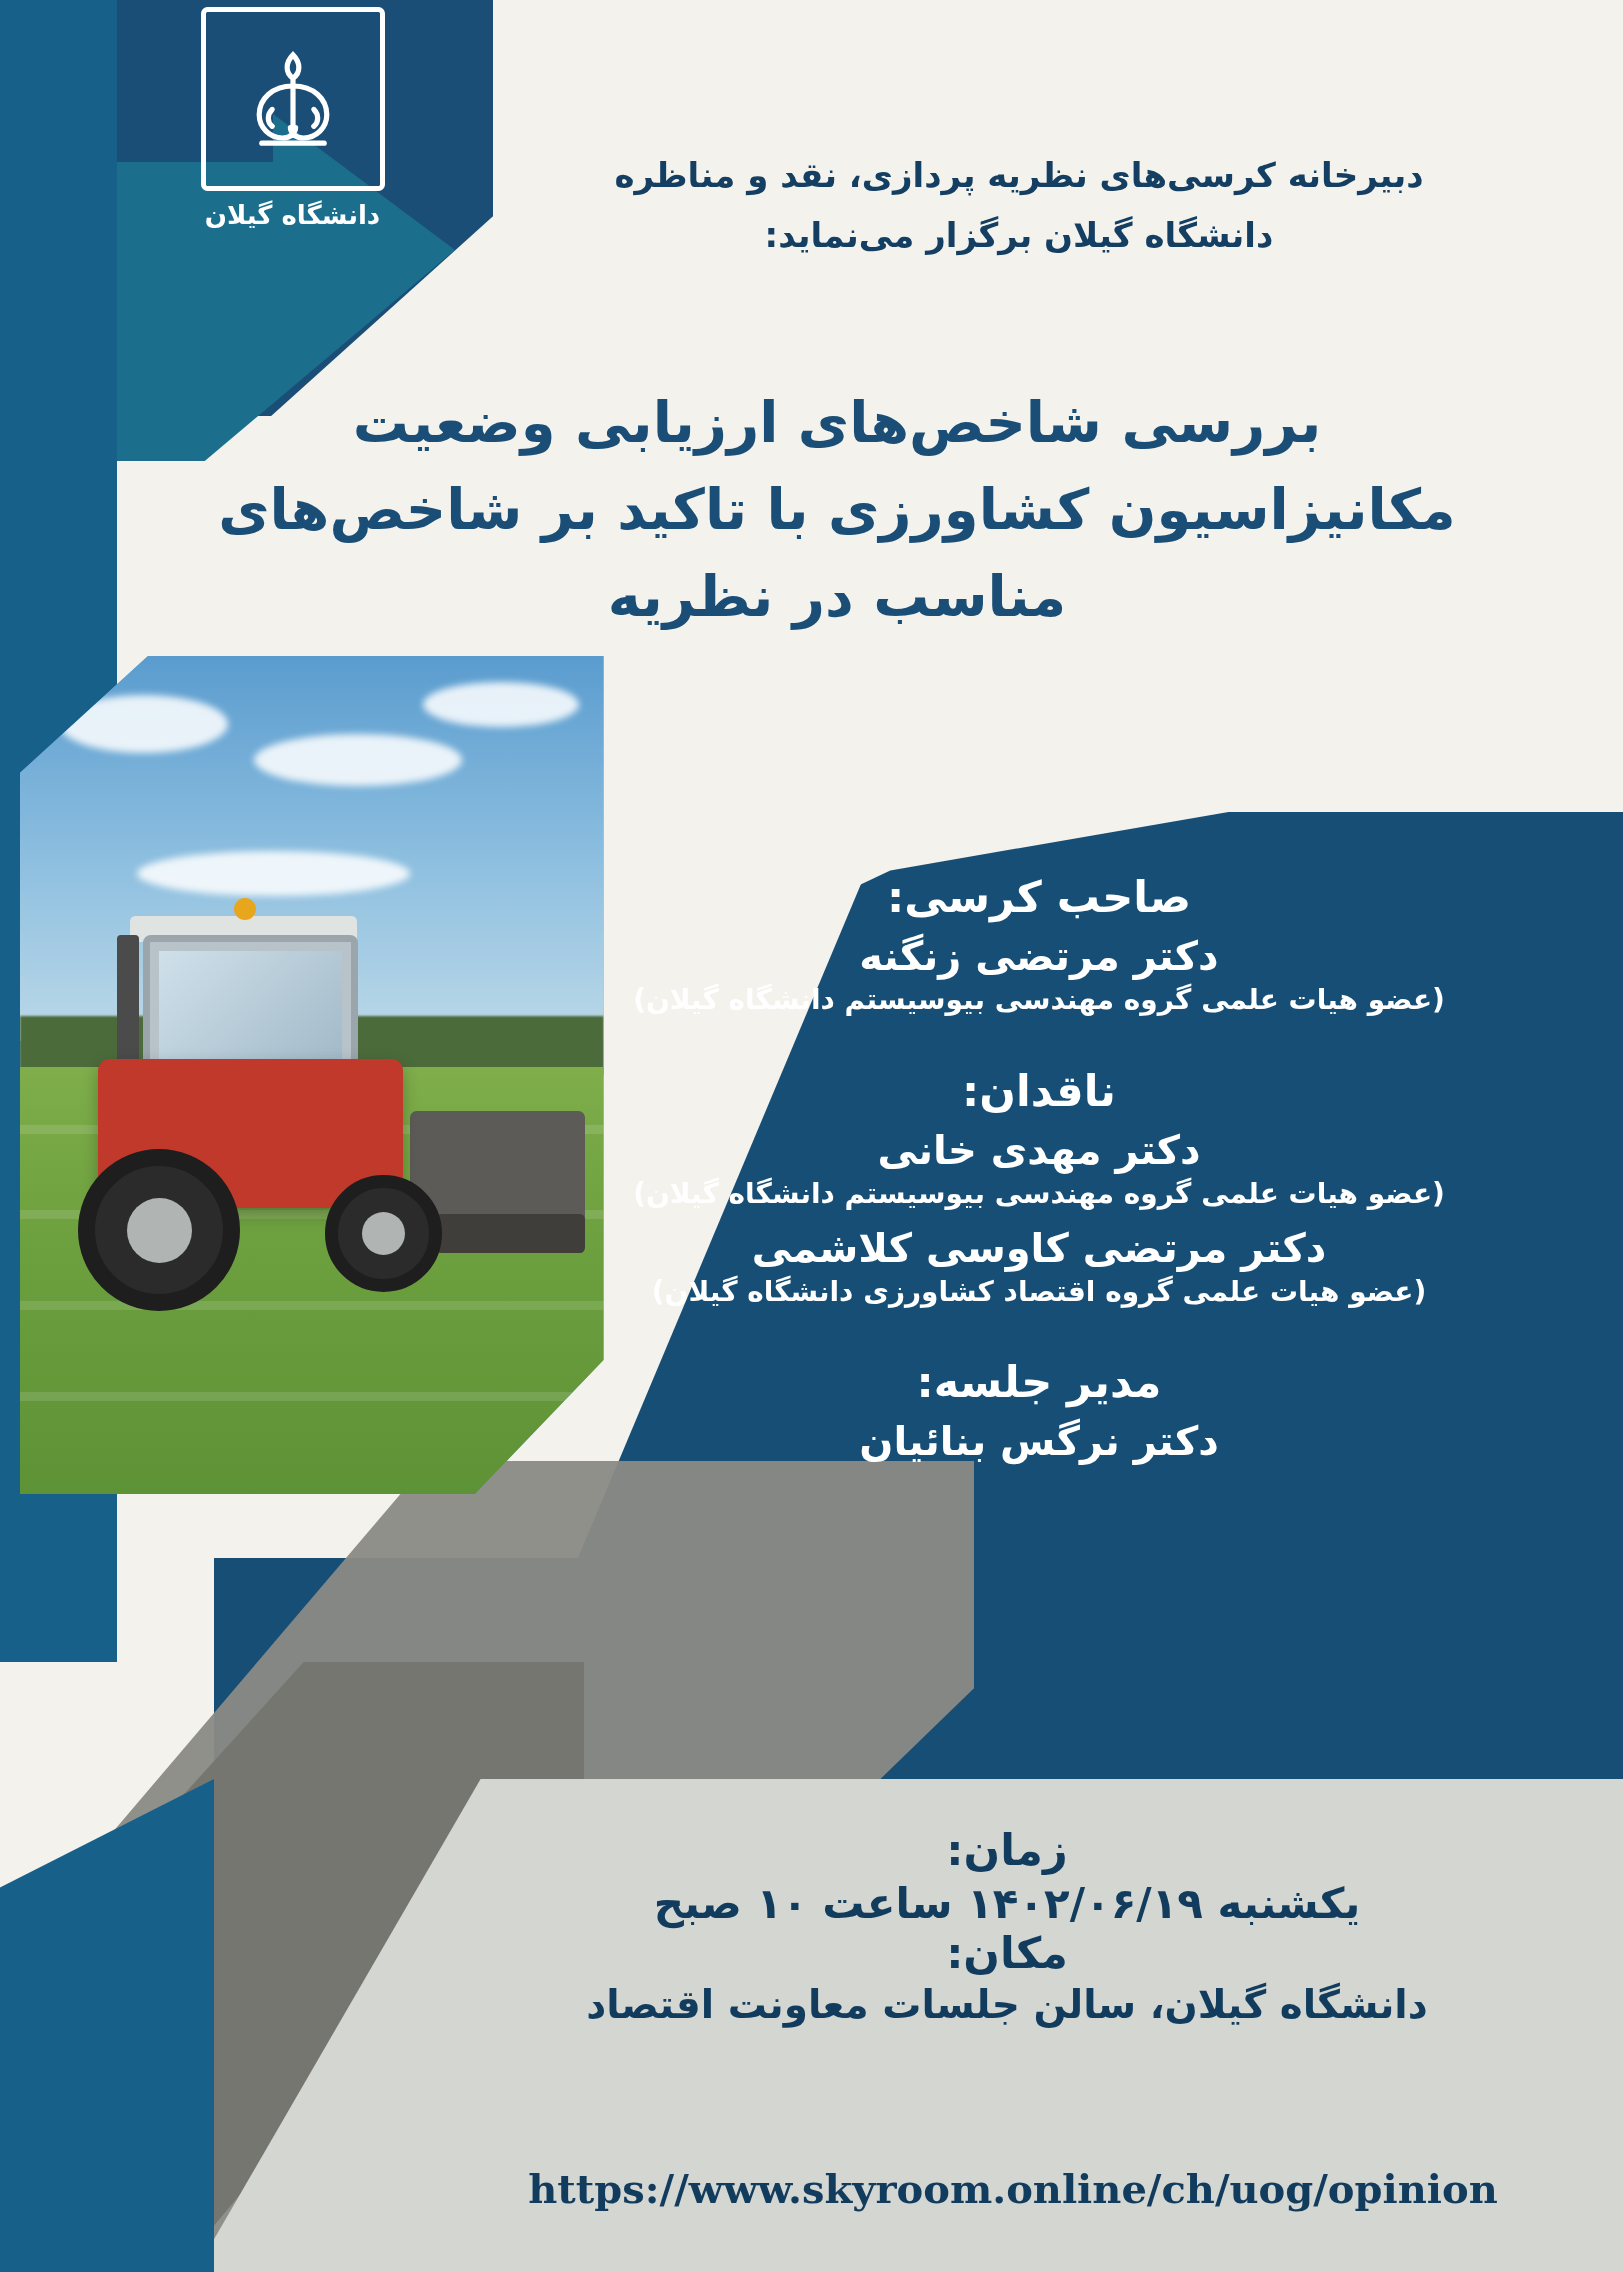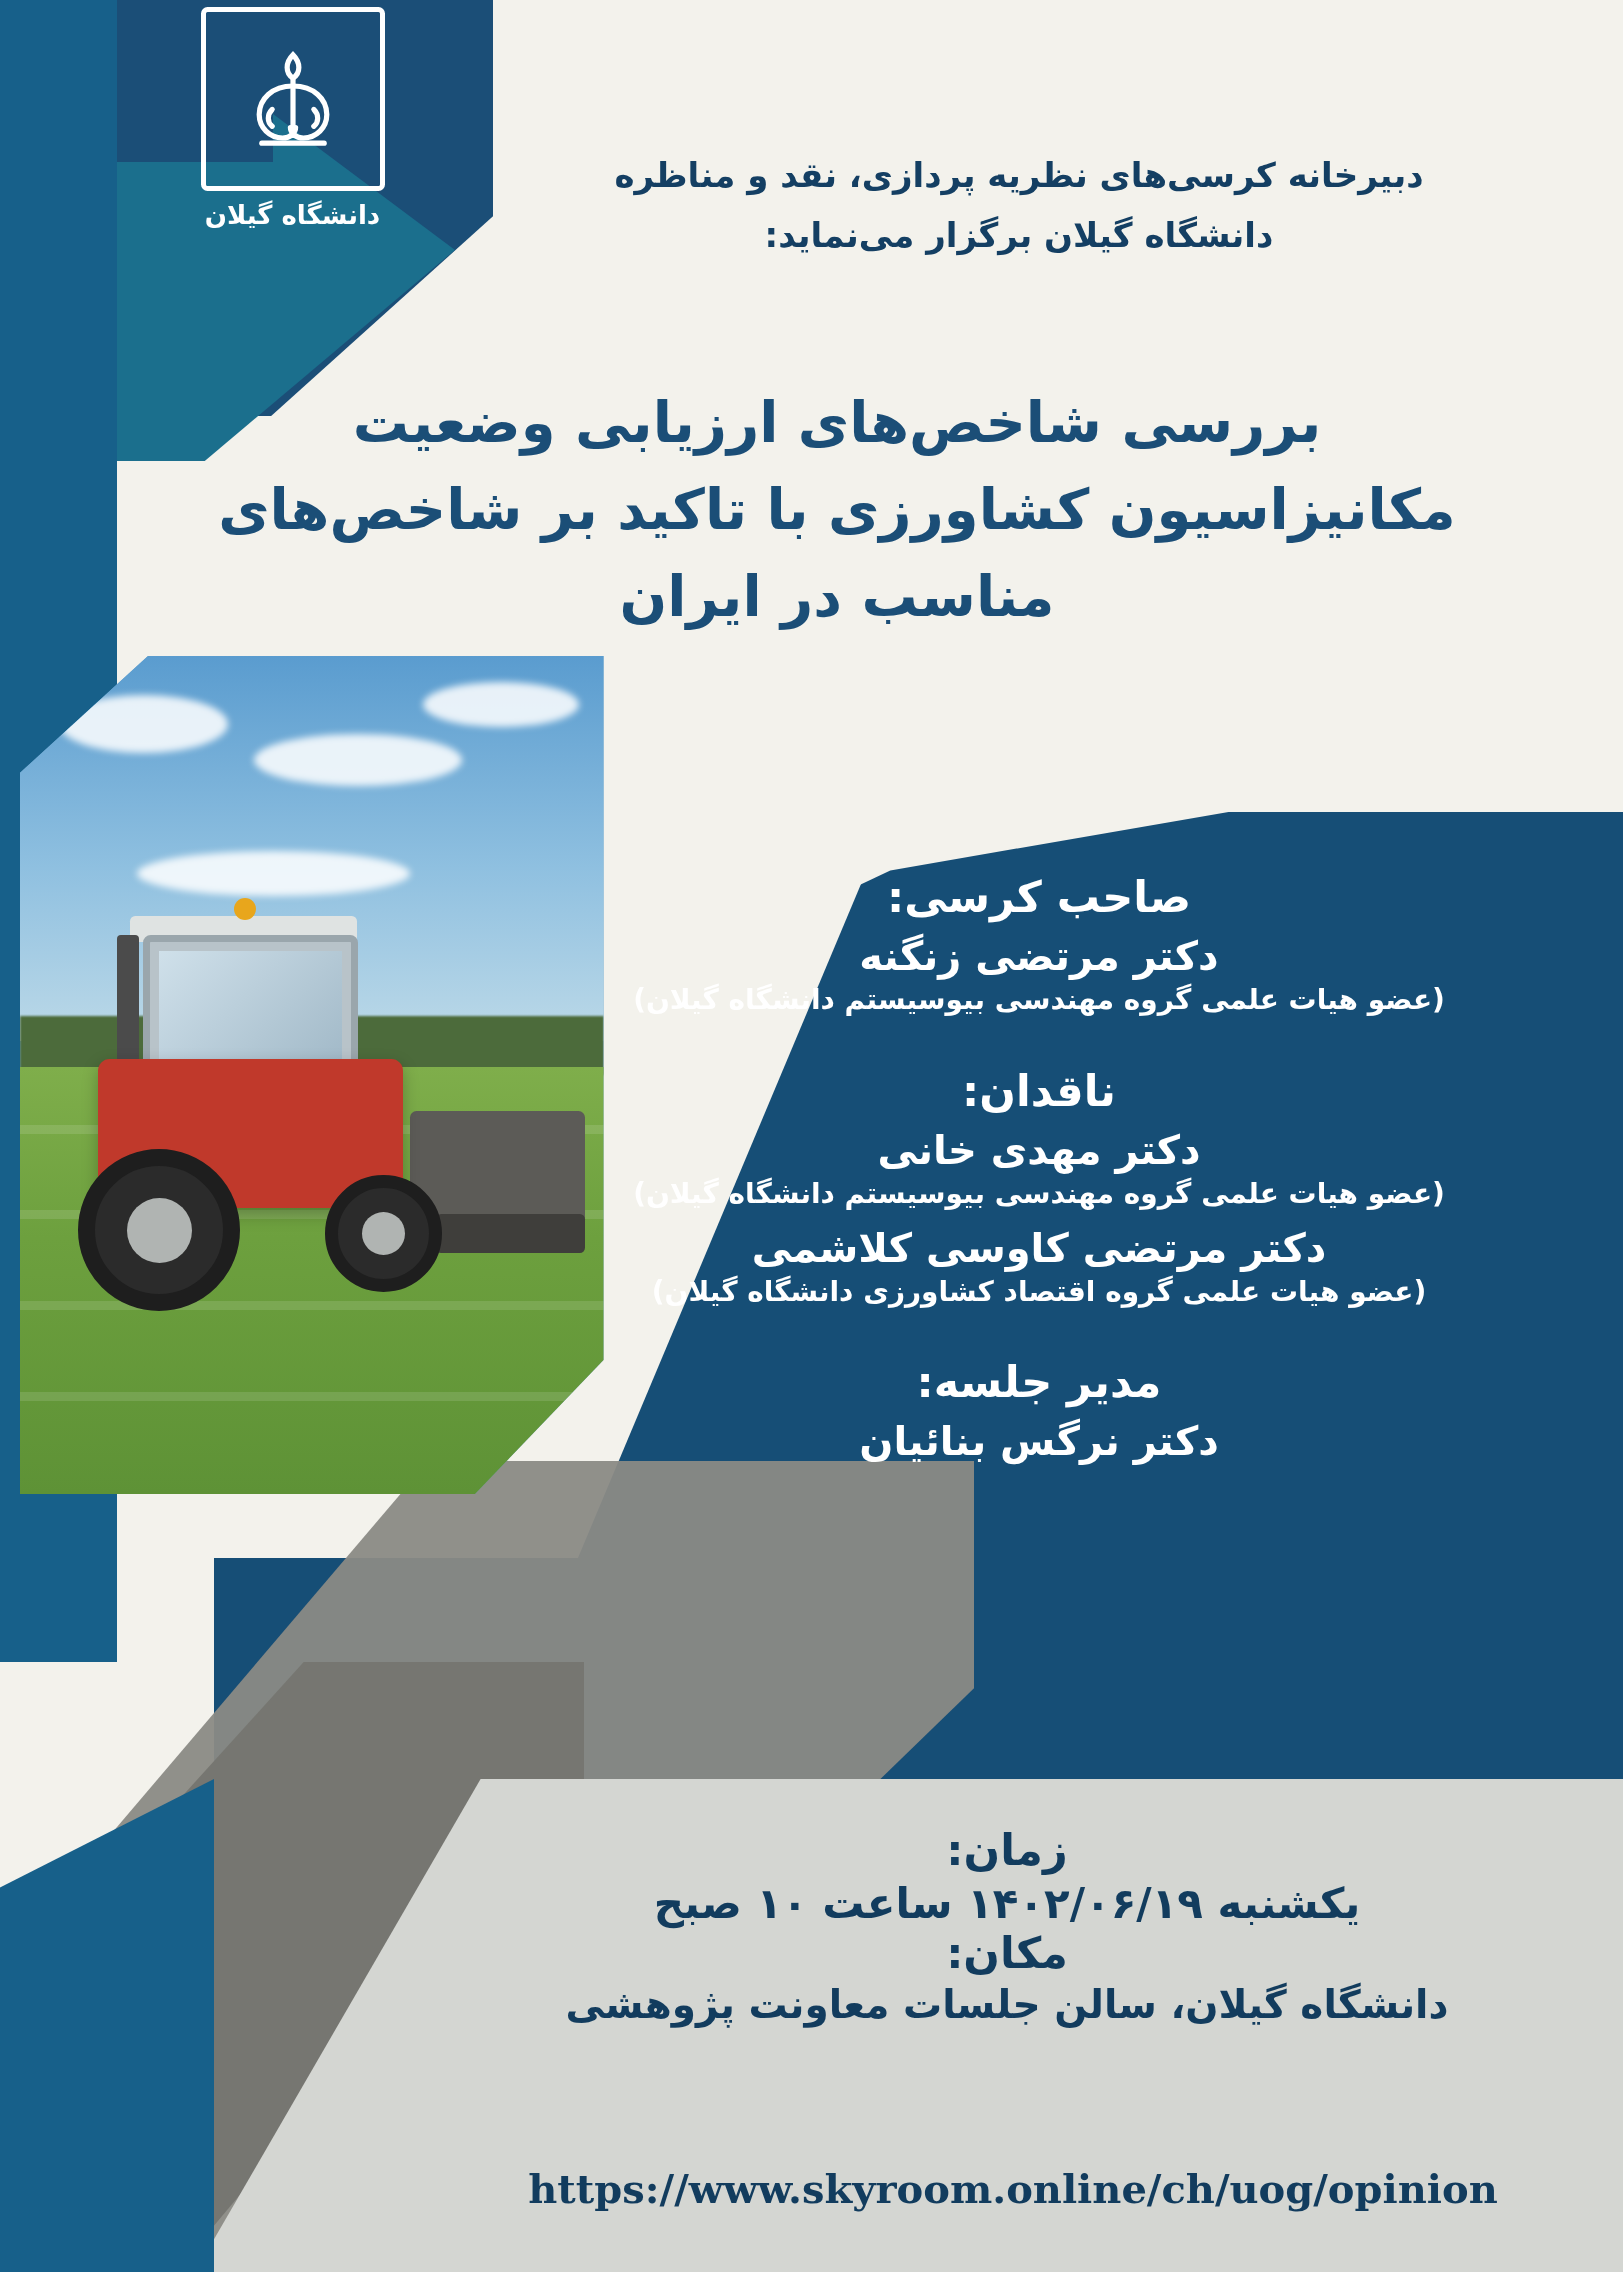--- a/index.html
+++ b/index.html
@@ -368,21 +368,21 @@
   </div>
 
   <div class="intro">
     <div>دبیرخانه کرسی‌های نظریه پردازی، نقد و مناظره</div>
     <div>دانشگاه گیلان برگزار می‌نماید:</div>
   </div>
 
   <div class="title">
     <div>بررسی شاخص‌های ارزیابی وضعیت</div>
     <div>مکانیزاسیون کشاورزی با تاکید بر شاخص‌های</div>
-    <div>مناسب در ایران</div>
+    <div>مناسب در نظریه</div>
   </div>
 
   <div class="photo">
     <div class="sky"></div>
     <div class="cloud" style="left:39px;  top:39px;  width:169px; height:58px;"></div>
     <div class="cloud" style="left:234px; top:78px; width:208px; height:52px;"></div>
     <div class="cloud" style="left:403px; top:26px;  width:156px; height:45px;"></div>
     <div class="cloud" style="left:117px; top:195px; width:273px; height:45px;"></div>
     <div class="treeline"></div>
     <div class="field">
@@ -421,19 +421,19 @@
     <div class="gap-lg"></div>
 
     <p class="heading">مدیر جلسه:</p>
     <p class="person">دکتر نرگس بنائیان</p>
   </div>
 
   <div class="bottom">
     <p class="label">زمان:</p>
     <p class="value">یکشنبه ۱۴۰۲/۰۶/۱۹ ساعت ۱۰ صبح</p>
     <p class="label">مکان:</p>
-    <p class="value2">دانشگاه گیلان، سالن جلسات معاونت پژوهشی</p>
+    <p class="value2">دانشگاه گیلان، سالن جلسات معاونت اقتصاد</p>
   </div>
 
   <a class="url" href="#" style="text-decoration:none;">https://www.skyroom.online/ch/uog/opinion</a>
 
 </div>
 
 
 </body></html>

